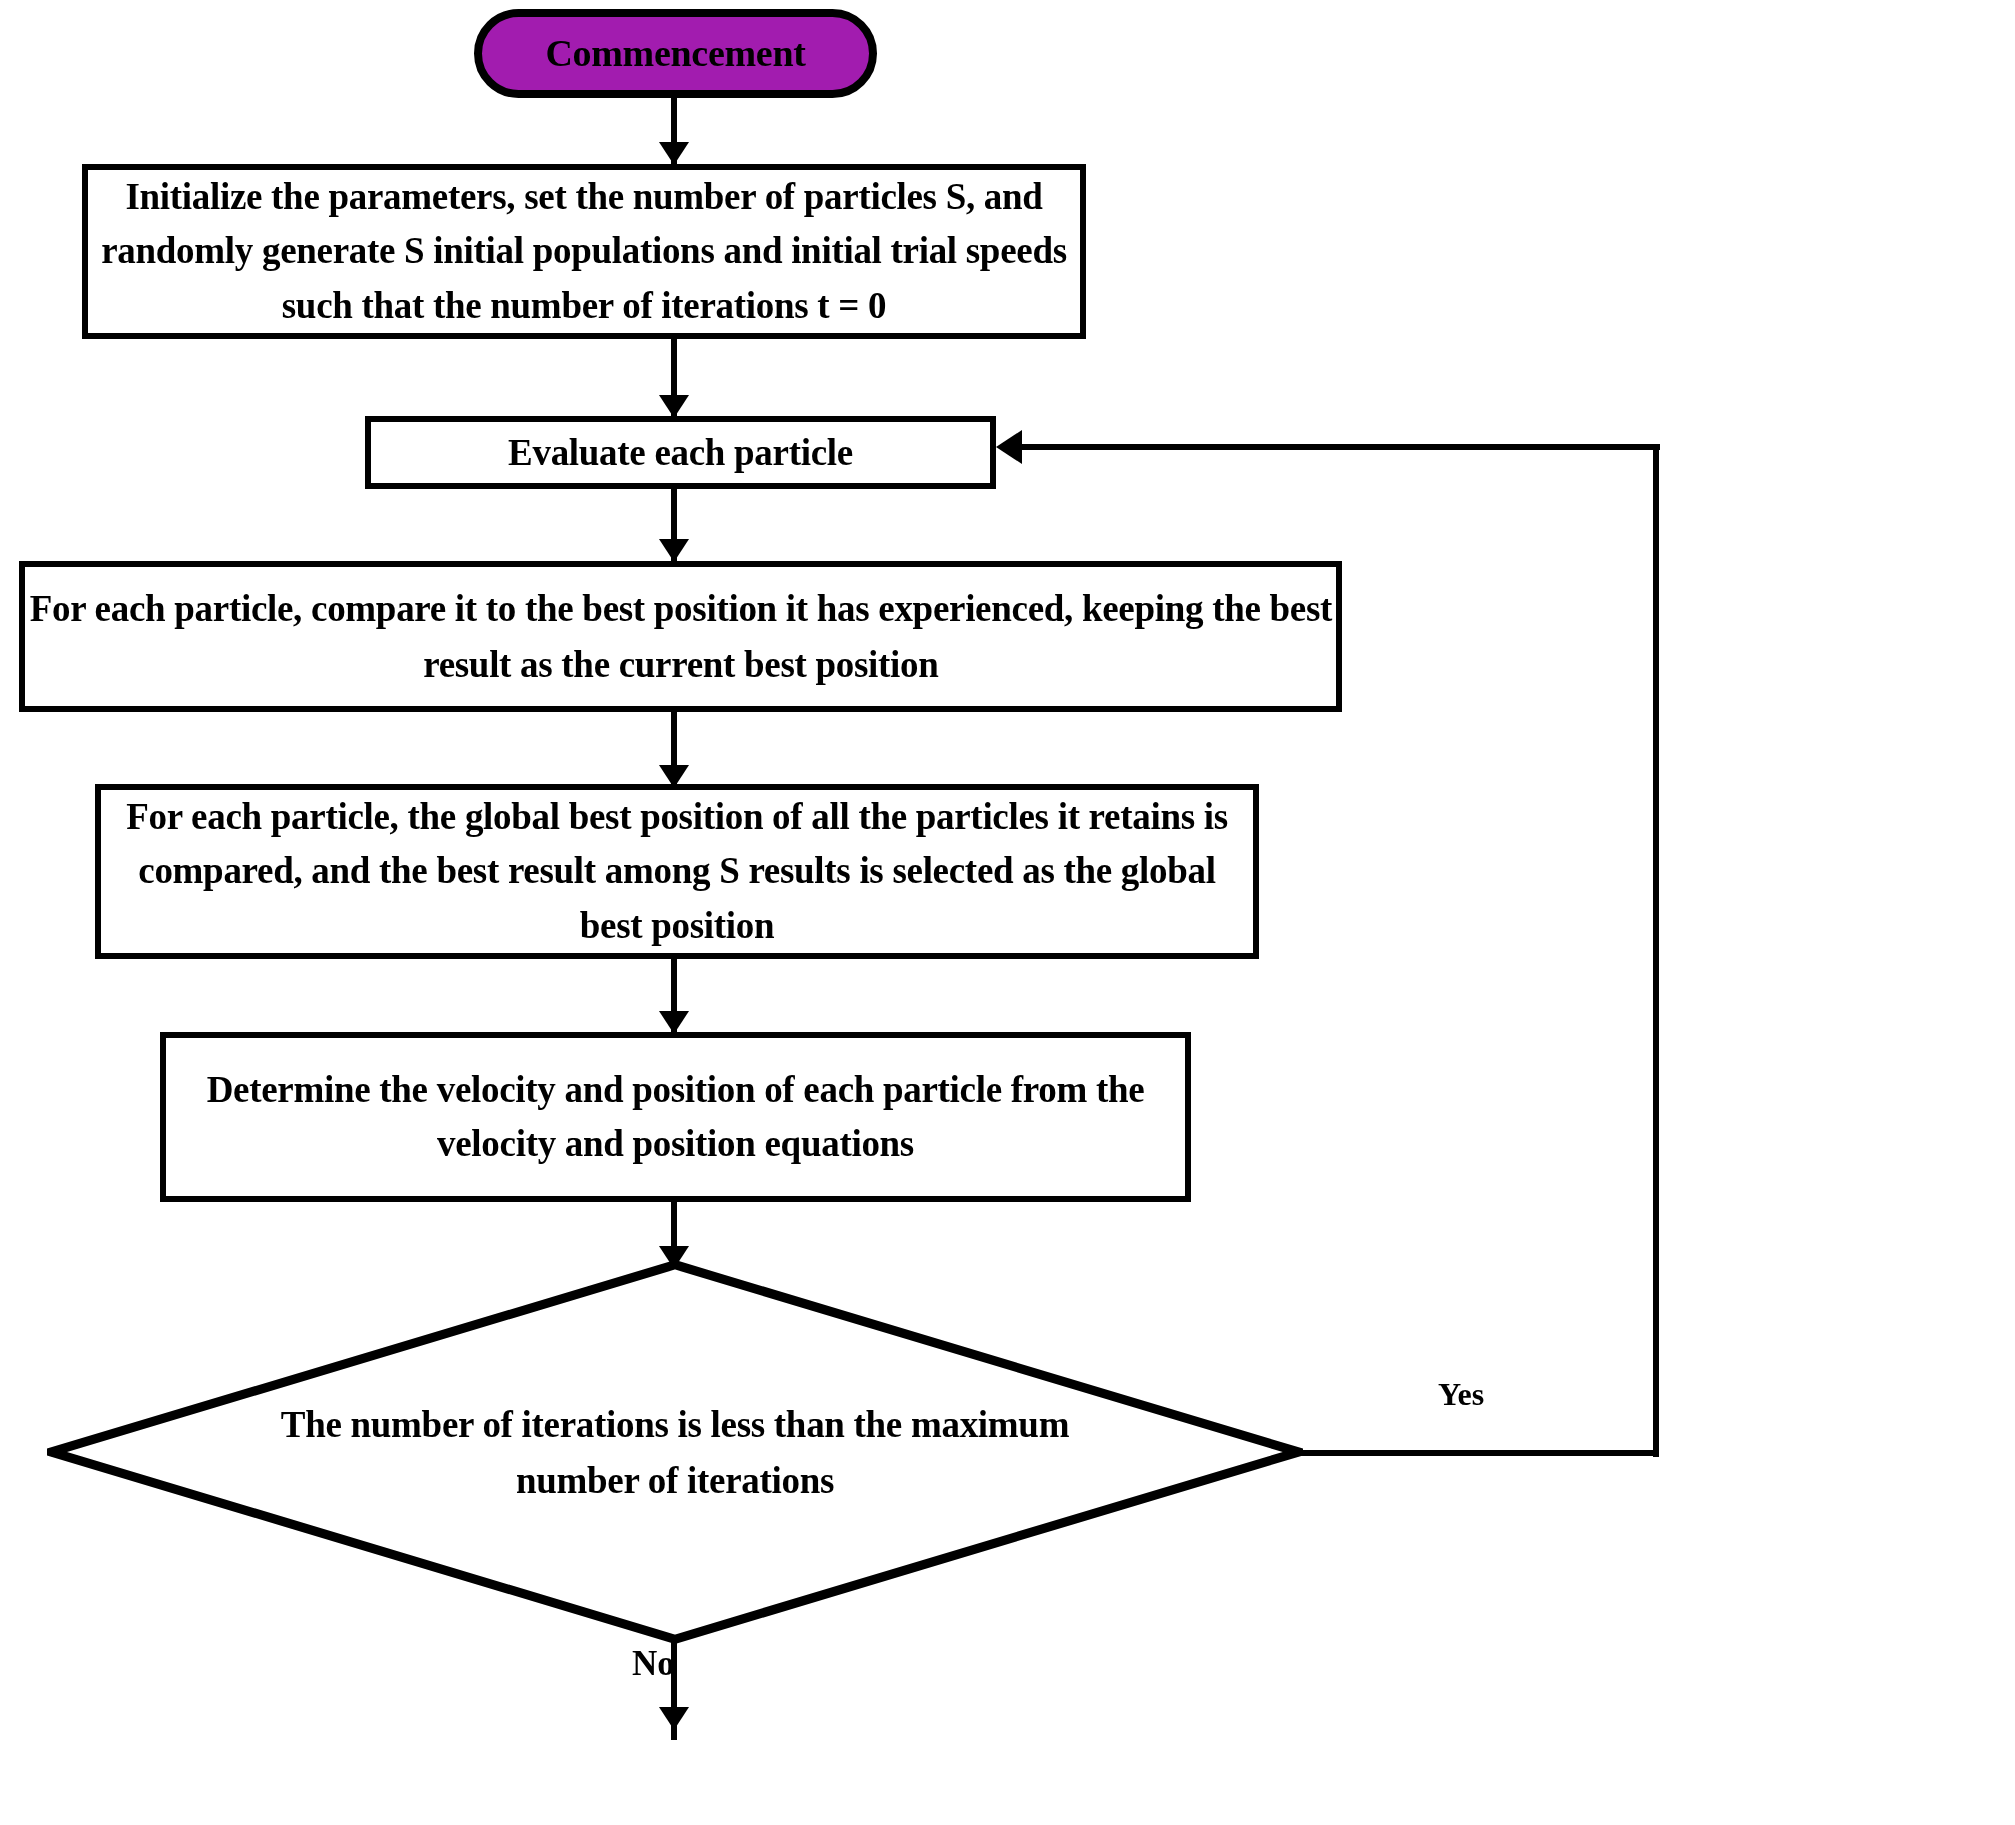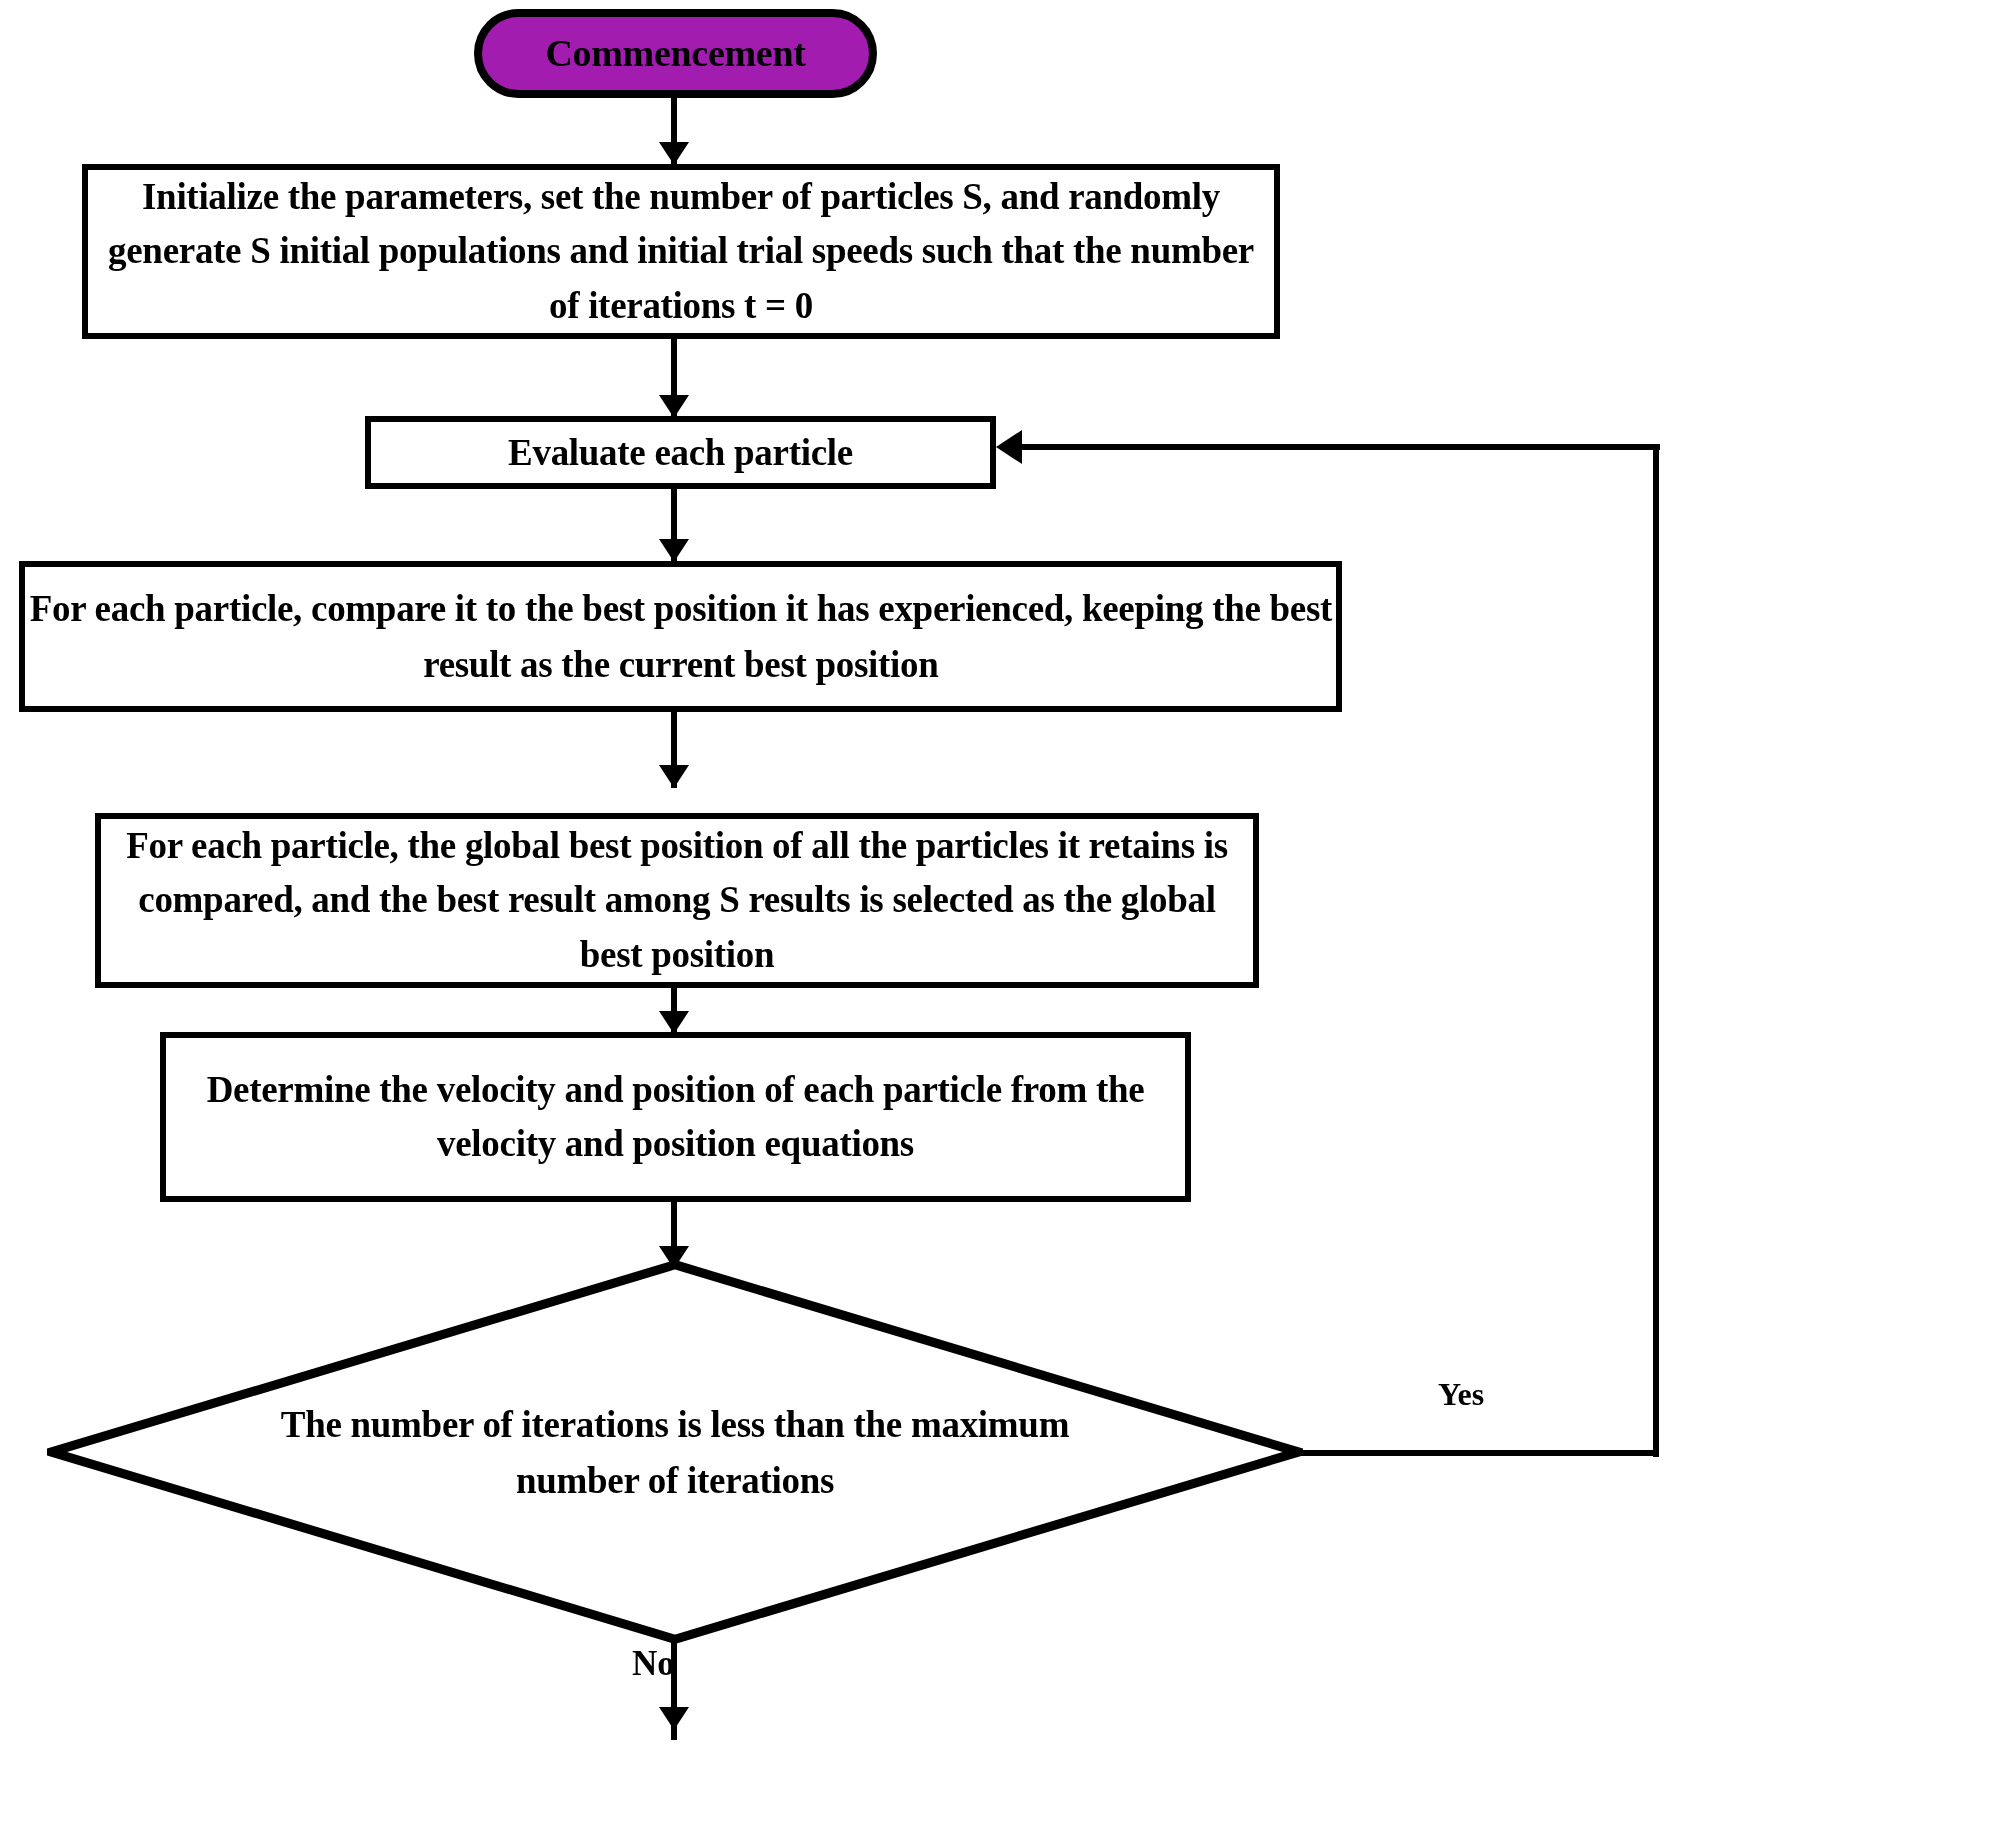--- a/index.html
+++ b/index.html
@@ -138,33 +138,33 @@
 
 
   <div class="edge-label" style="left:1438px; top:1376px; font-size:32px;">Yes</div>
 
   <div class="edge-label" style="left:632px; top:1644px; font-size:35px;">No</div>
 
   <div class="terminator" style="left:474px; top:9px; width:403px; height:89px;">
     <div class="inner node-text" style="font-size:38px;">Commencement</div>
   </div>
 
-  <div class="process" style="left:82px; top:164px; width:1198px; height:175px;">
+  <div class="process" style="left:82px; top:164px; width:1004px; height:175px;">
     <div class="inner node-text" style="font-size:37px; line-height:1.46;">Initialize the parameters, set the number of particles S, and randomly generate S initial populations and initial trial speeds such that the number of iterations t = 0</div>
   </div>
 
   <div class="process" style="left:365px; top:416px; width:631px; height:73px;">
     <div class="inner node-text" style="font-size:37px;">Evaluate each particle</div>
   </div>
 
   <div class="process" style="left:19.4px; top:561px; width:1323px; height:151px;">
     <div class="inner node-text" style="font-size:37px; line-height:1.5; padding:0 0;">For each particle, compare it to the best position it has experienced, keeping the best result as the current best position</div>
   </div>
 
-  <div class="process" style="left:95px; top:784px; width:1164px; height:175px;margin-top:29px;">
+  <div class="process" style="left:95px; top:784px; width:1164px; height:175px;">
     <div class="inner node-text" style="font-size:37px; line-height:1.46;">For each particle, the global best position of all the particles it retains is compared, and the best result among S results is selected as the global best position</div>
   </div>
 
   <div class="process" style="left:160px; top:1032px; width:1031px; height:170px;">
     <div class="inner node-text" style="font-size:37px; line-height:1.46;">Determine the velocity and position of each particle from the velocity and position equations</div>
   </div>
 
   <div class="decision" style="left:47px; top:1260px; width:1256px; height:384px;">
     <svg width="1256" height="384" viewBox="0 0 2200 672">
       <polygon points="1100,8 2192,336 1100,664 8,336" fill="#ffffff" stroke="#000000" stroke-width="16" stroke-linejoin="miter"></polygon>

